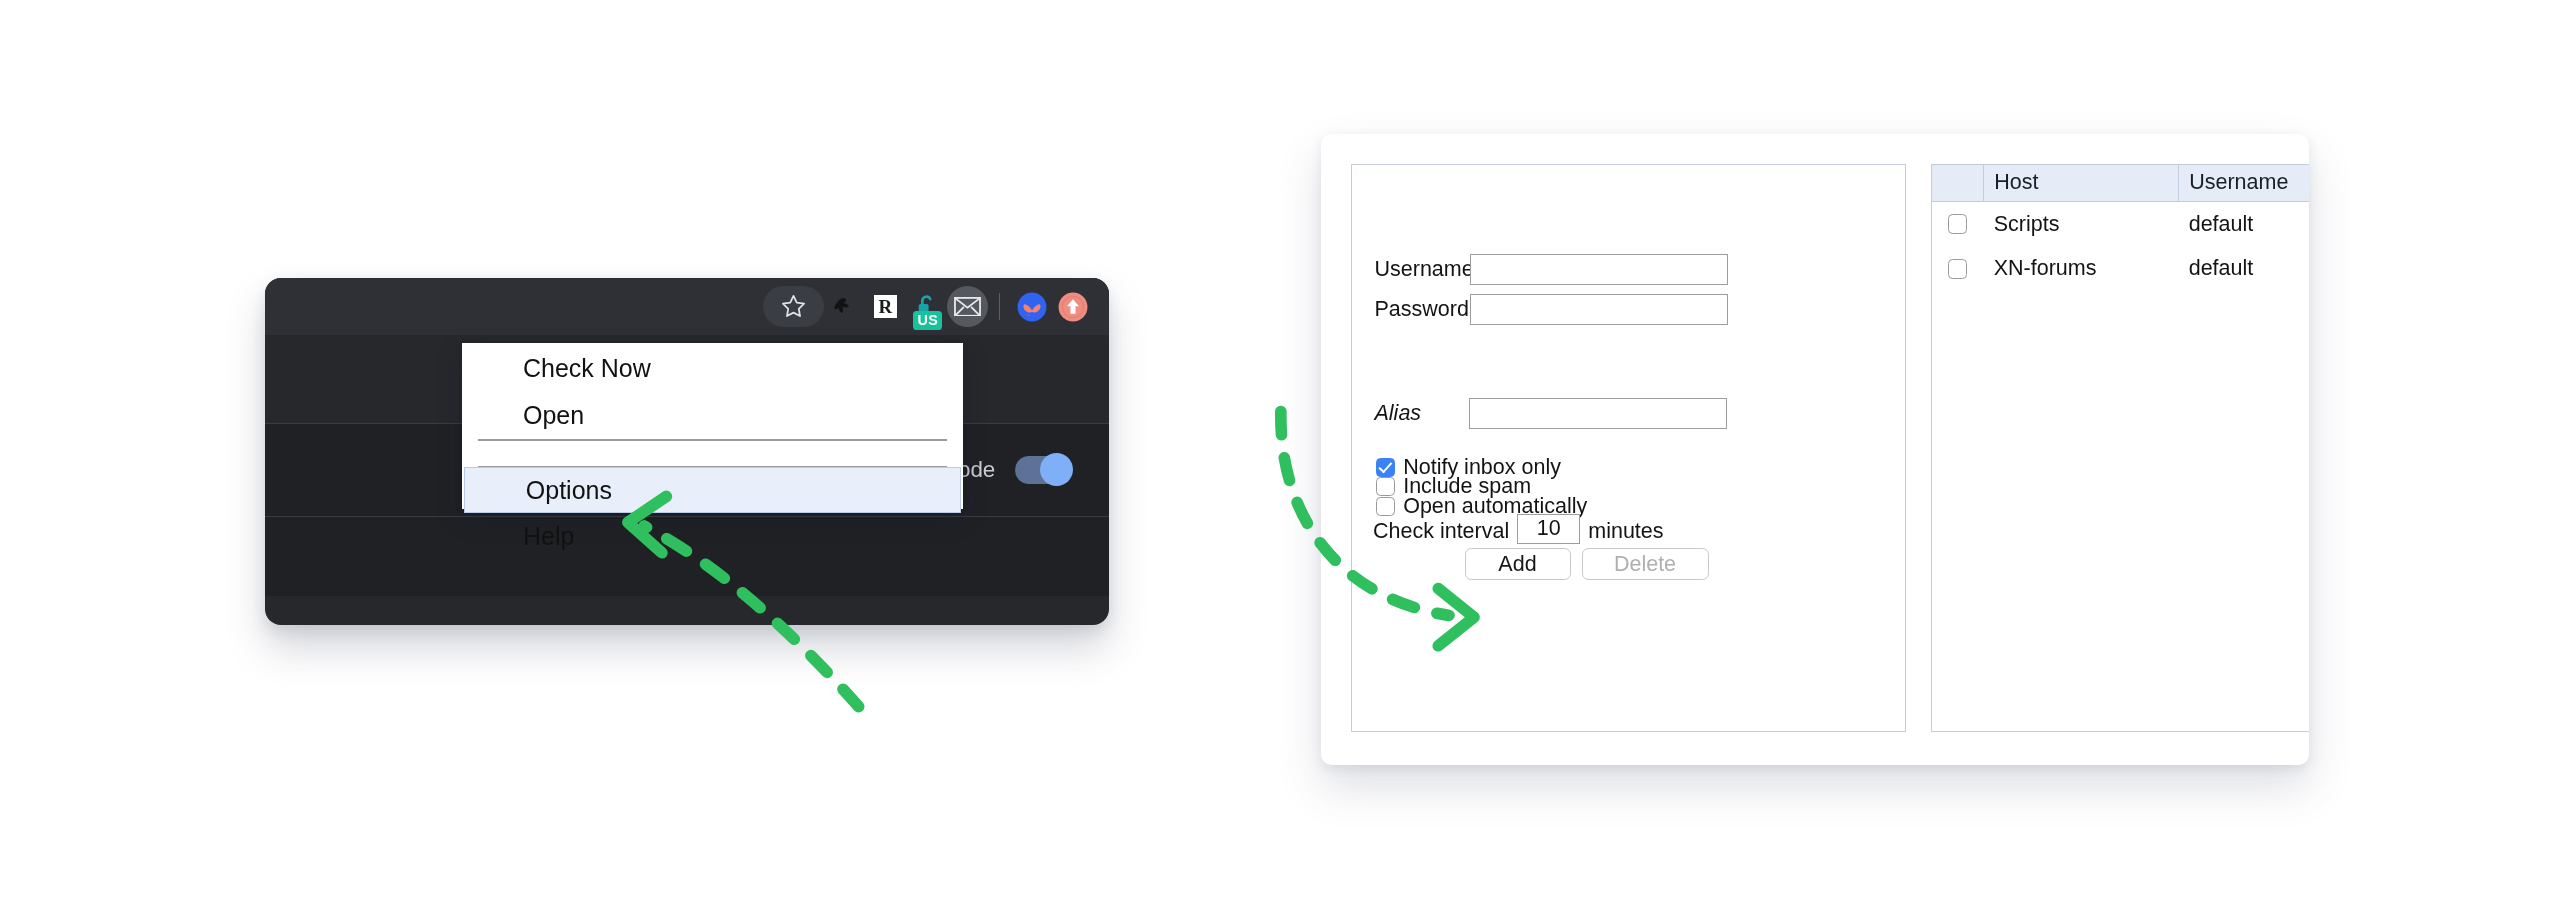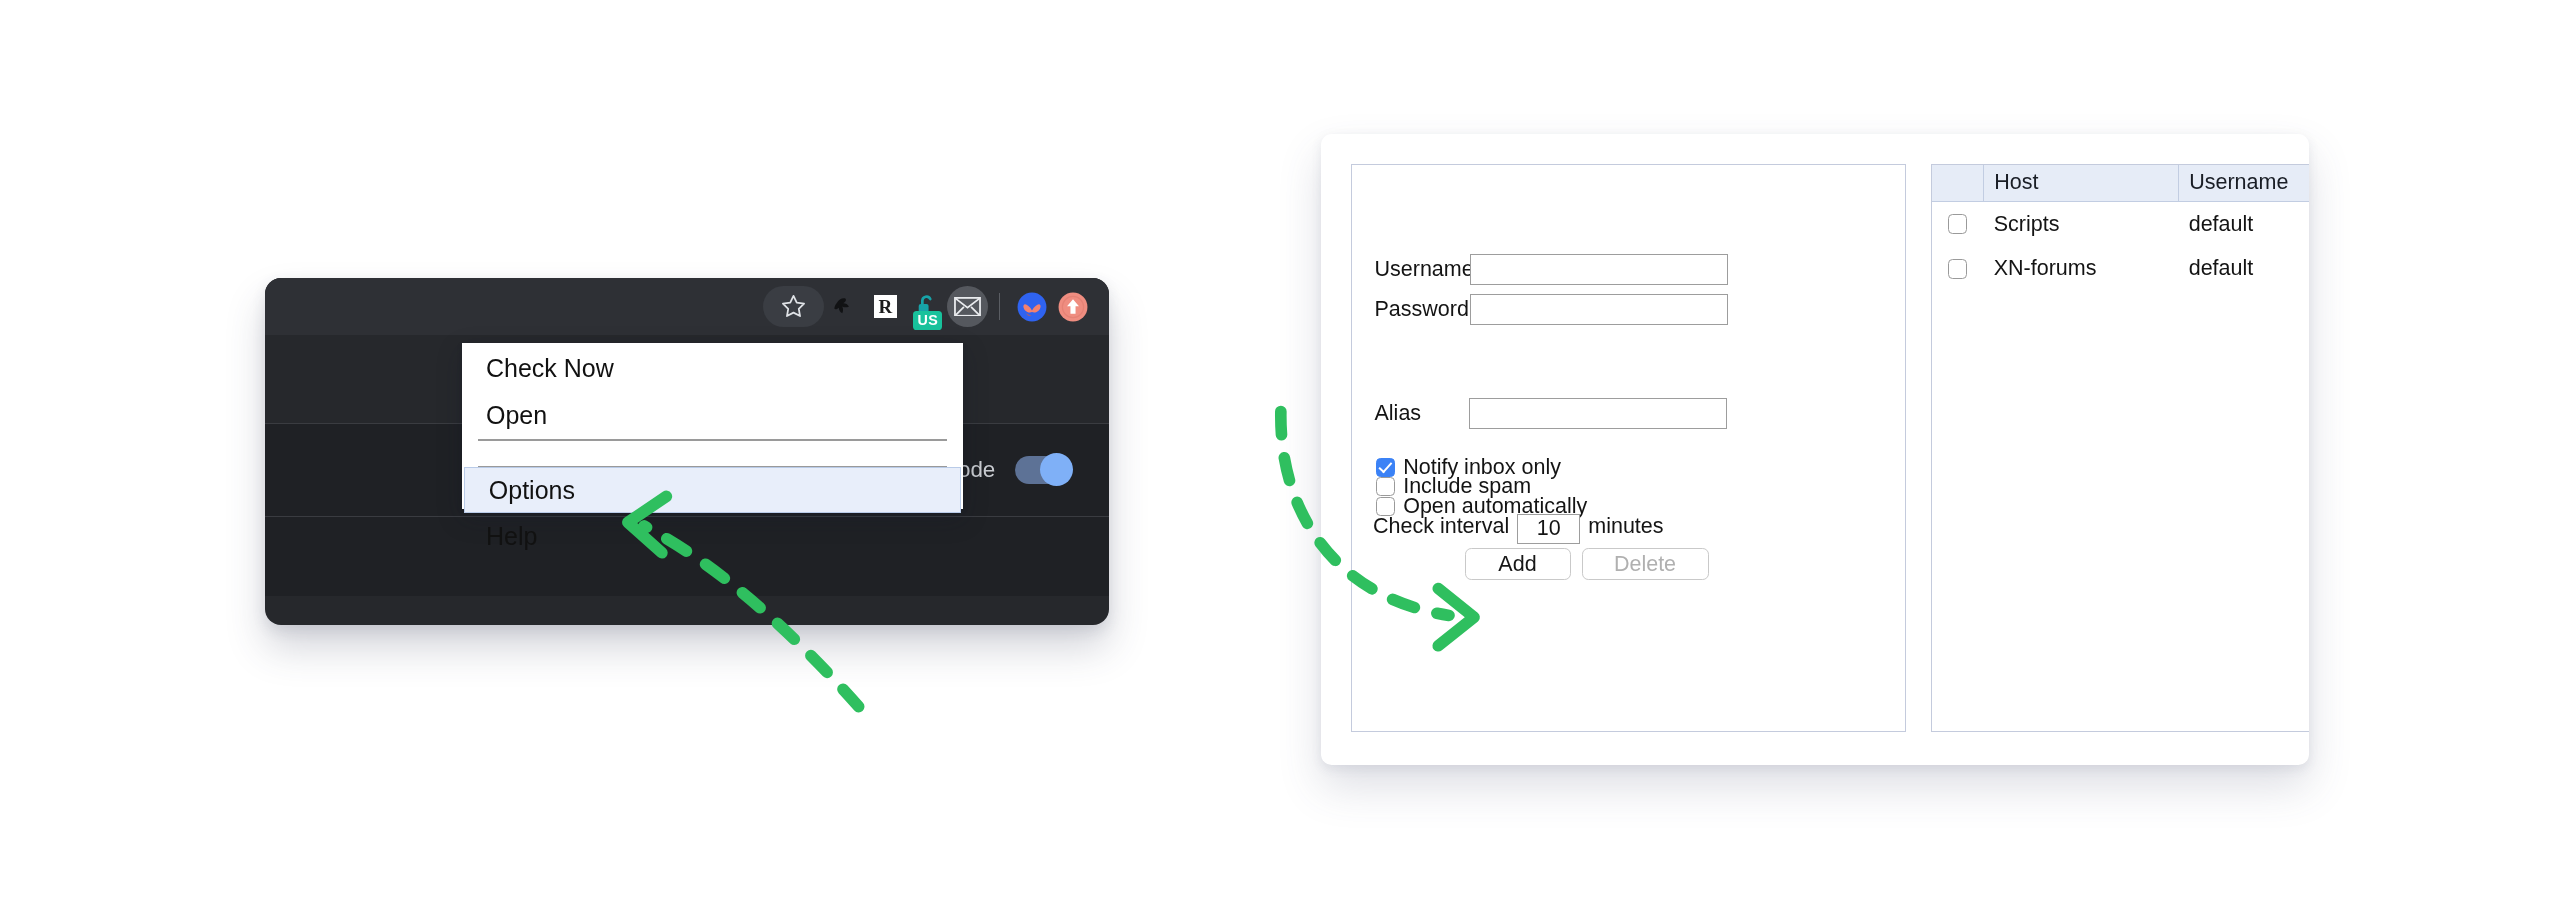--- a/index.html
+++ b/index.html
@@ -89,21 +89,21 @@
     left: 462px; top: 343px;
     width: 501px; height: 166px;
     background: #ffffff;
     box-shadow: 0 9px 23px rgba(20,24,40,0.26), 0 1.8px 5.4px rgba(20,24,40,0.16);
     padding-top: 1.8px;
     z-index: 30;
   }
   .ctx-item {
     height: 47px;
     display: flex; align-items: center;
-    padding-left: 24px;
+    padding-left: 61px;
     font-size: 25px;
     color: #111111;
     white-space: nowrap;
   }
   .ctx-item.highlight {
     background: #e8eefa;
     border: 0.9px solid #b9cbe8;
     margin: 0 1.8px;
     height: 46px;
   }
@@ -175,21 +175,21 @@
     border: 0.9px solid #9d9d9d;
     height: 31px;
   }
   .r-username { left: 23px; top: 89px; }
   .r-username .field-label { width: 95px; }
   .r-username .field-input { width: 258px; }
   .r-password { left: 23px; top: 129px; }
   .r-password .field-label { width: 95px; }
   .r-password .field-input { width: 258px; }
   .r-alias { left: 23px; top: 233px; }
-  .r-alias .field-label { width: 94px; }
+  .r-alias .field-label { width: 94px; font-style: italic; }
   .r-alias .field-input { width: 258px; }
 
   .chk-row {
     position: absolute;
     display: flex; align-items: center; gap: 8px;
     font-size: 21.5px; color: #141414;
     white-space: nowrap;
   }
   .chk {
     width: 19.7px; height: 19.7px;
@@ -208,21 +208,21 @@
     border: solid #ffffff;
     border-width: 0 2.3px 2.3px 0;
     transform: rotate(42deg) translate(-0.9px,-0.9px);
   }
   .c-notify { left: 24px; top: 290px; }
   .c-spam   { left: 24px; top: 309px; }
   .c-auto   { left: 24px; top: 329px; }
 
   .interval-row {
     position: absolute; left: 21.5px; top: 349px;
-    display: flex; align-items: flex-start; gap: 8px;
+    display: flex; align-items: flex-end; gap: 8px;
     font-size: 21.5px; color: #141414; white-space: nowrap;
   }
   .interval-input {
     width: 63px; height: 29.5px;
     border: 0.9px solid #9d9d9d; background: #fff;
     display: flex; align-items: center; justify-content: center;
     font-size: 21.5px; color: #141414;
   }
   .btn-row {
     position: absolute; left: 66px; top: 383px;

